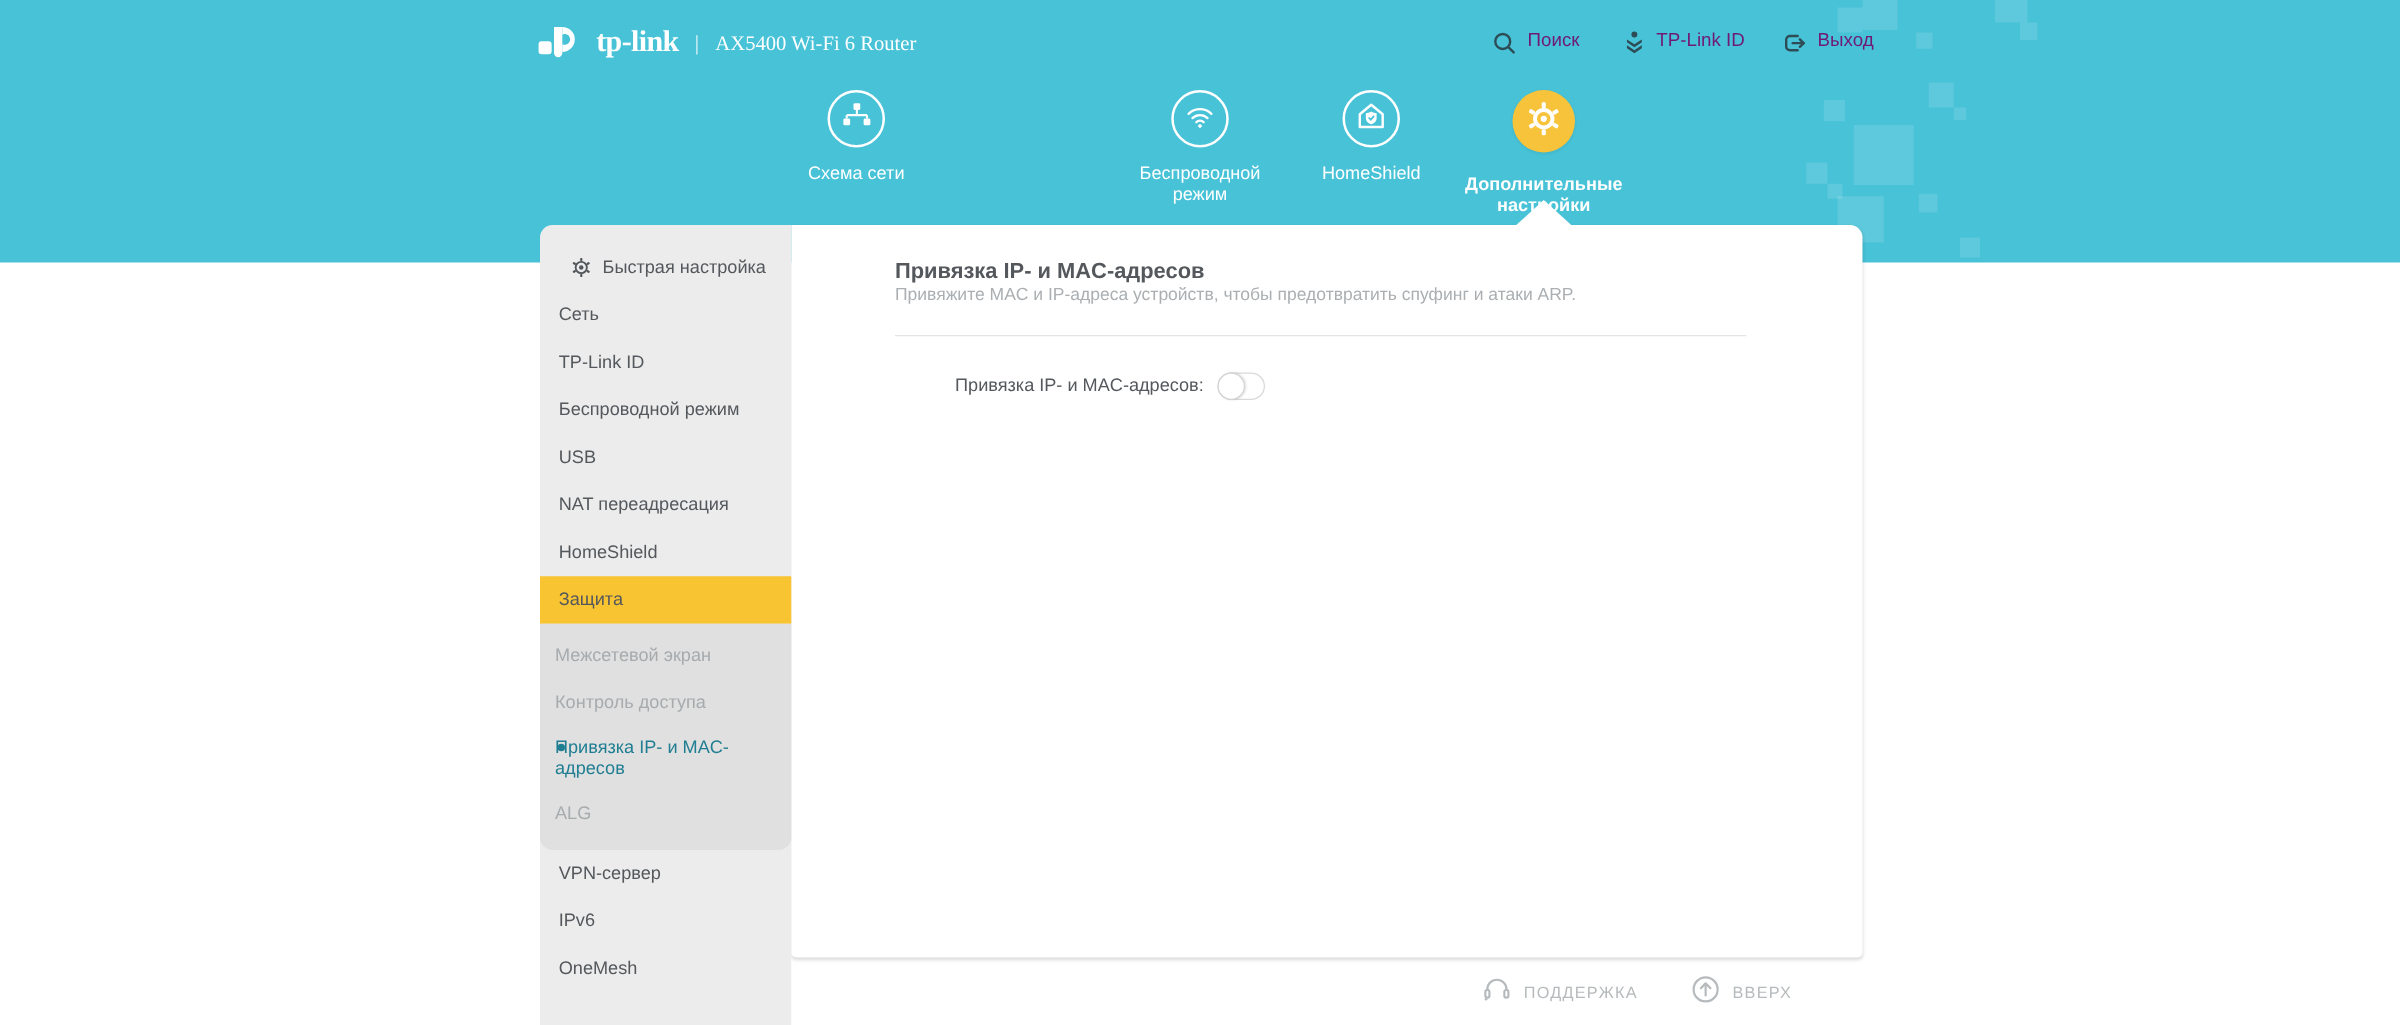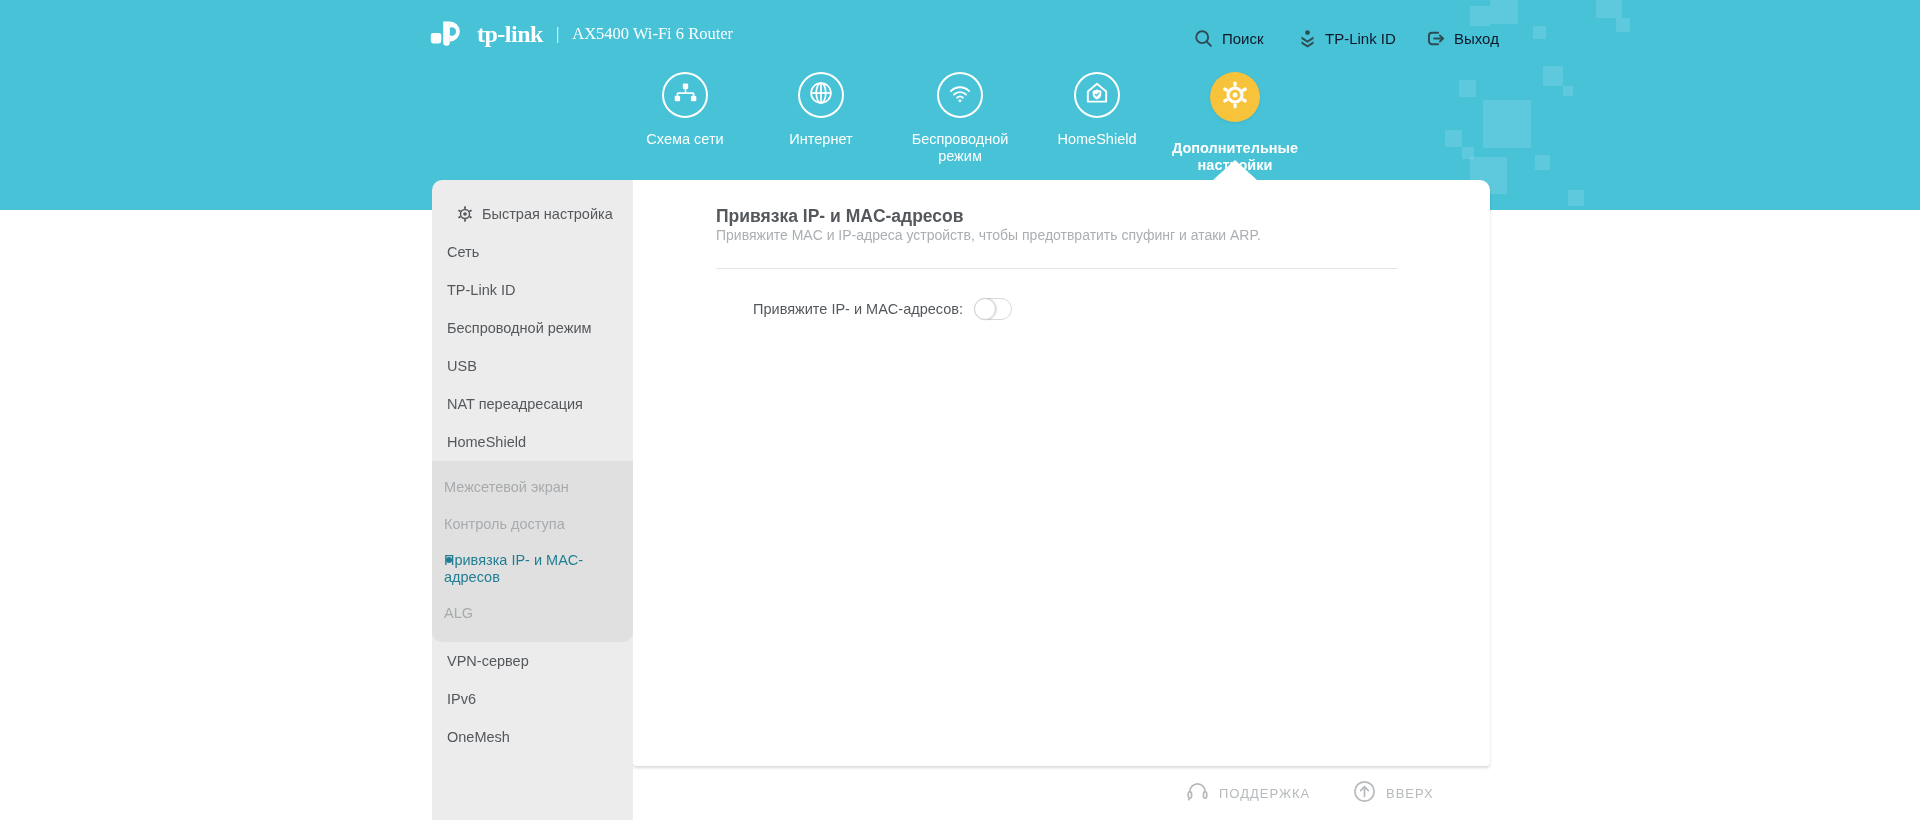--- a/index.html
+++ b/index.html
@@ -10,22 +10,22 @@
   
   .header { position:absolute; left:0; top:0; width:1920px; height:210px; background:#47C2D7; }
   .deco-sq { position:absolute; background:rgba(255,255,255,0.13); }
 
   .topbar { position:absolute; left:0; top:0; width:1920px; height:56px; }
   .brand { position:absolute; left:428px; top:13px; display:flex; align-items:center; gap:11px; color:#fff; cursor:pointer;font-family:Liberation Serif, serif; }
   .brand .logotype { font-size:24px; font-weight:bold; letter-spacing:-0.5px; }
   .brand .sep { font-size:17px; font-weight:300; opacity:.9; padding:0 2px; }
   .brand .model { font-size:16.5px; font-weight:400; }
 
-  .topbar-right-item { position:absolute; top:24px; height:28px; display:flex; align-items:center; gap:8px;
-                       color:#0f172a; font-size:15px; cursor:pointer; }
+  .topbar-right-item { position:absolute; top:24px; height:28px; display:flex; align-items:flex-start; gap:8px;
+                       color:#701a75; font-size:15px; cursor:pointer; }
   .topbar-right-item svg { display:block; }
 
   
   .nav-item { position:absolute; top:72px; width:140px; display:flex; flex-direction:column; align-items:center; cursor:pointer;justify-content:space-between; }
   .nav-circle { width:46px; height:46px; border-radius:50%; border:2px solid #ffffff; display:flex; align-items:center; justify-content:center; }
   .nav-circle.active { width:50px; height:50px; border:none; background:#F7C33B; box-shadow:0 1px 3px rgba(0,0,0,.08); }
   .nav-label { margin-top:13px; color:#ffffff; font-size:14.5px; line-height:1.15; text-align:center; }
   .nav-label.active { font-weight:bold; }
 
   .panel-pointer { position:absolute; left:1213px; top:160px; width:0; height:0; z-index:5;
@@ -146,33 +146,20 @@
                 <path d="M5.2 12.6 h15.6"></path>
                 <path d="M5.2 12.6 v2.6"></path>
                 <path d="M20.8 12.6 v2.6"></path>
             </g>
           </svg>
         </span>
       </div>
       <div class="nav-label">Схема сети</div>
     </div>
 
-    <div class="nav-item" style="left:751px;">
-      <div class="nav-circle">
-        <span>
-          <svg width="28" height="28" viewBox="0 0 26 26" fill="none" stroke="#ffffff" stroke-width="1.6">
-            <circle cx="13" cy="13" r="9.2"></circle>
-              <ellipse cx="13" cy="13" rx="4.4" ry="9.2"></ellipse>
-            <path d="M3.8 13 h18.4"></path>
-              <path d="M13 3.8 v18.4"></path>
-          </svg>
-        </span>
-      </div>
-      <div class="nav-label">Интернет</div>
-    </div>
 
     <div class="nav-item" style="left:890px;">
       <div class="nav-circle">
         <span>
           <svg width="28" height="28" viewBox="0 0 26 26" fill="none" stroke="#ffffff" stroke-width="1.7" stroke-linecap="round">
             <path d="M4.5 11.2 a12 12 0 0 1 17 0"></path>
             <path d="M7.4 14.4 a8 8 0 0 1 11.2 0"></path>
             <path d="M10.3 17.4 a4 4 0 0 1 5.4 0"></path>
             <path d="M12 20.2 l1 1 l1 -1 l-1 -1 z" fill="#ffffff" stroke-width="1"></path>
           </svg>
@@ -246,20 +233,23 @@
       </div>
     <div class="side-item">
         <span>USB</span>
       </div>
     <div class="side-item">
         <span>NAT переадресация</span>
       </div>
     <div class="side-item">
         <span>HomeShield</span>
       </div>
+    <div class="side-item selected">
+        <span>Защита</span>
+      </div>
 
     <div class="submenu">
       <div class="sub-item"><span>Межсетевой экран</span></div>
       <div class="sub-item"><span>Контроль доступа</span></div>
       <div class="sub-item active" style="width:178px;">
         <span class="bullet"></span>
         <span>Привязка IP- и MAC-адресов</span>
       </div>
       <div class="sub-item"><span>ALG</span></div>
     </div>
@@ -272,21 +262,21 @@
       </div>
     <div class="side-item">
         <span>OneMesh</span>
       </div>
   </div>
 
   <div class="content-card">
     <div class="page-title">Привязка IP- и MAC-адресов</div>
     <div class="page-desc">Привяжите MAC и IP-адреса устройств, чтобы предотвратить спуфинг и атаки ARP.</div>
     <div class="divider"></div>
-    <div class="toggle-row-label">Привяжите IP- и MAC-адресов:</div>
+    <div class="toggle-row-label">Привязка IP- и MAC-адресов:</div>
     <div class="toggle">
       <div class="knob"></div>
     </div>
   </div>
 
   <div class="footer-item" style="left:1185px;">
     <span>
       <svg width="25" height="25" viewBox="0 0 26 26" fill="none" stroke="#B6BABC" stroke-width="1.8" stroke-linecap="round">
         <path d="M5 16 v-3 a8 8 0 0 1 16 0 v3"></path>
         <rect x="3.4" y="13.5" width="3.4" height="6.4" rx="1.6" fill="#ffffff"></rect>

